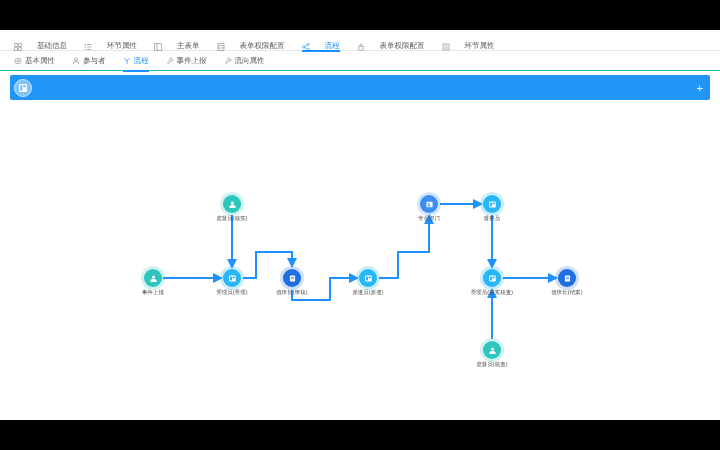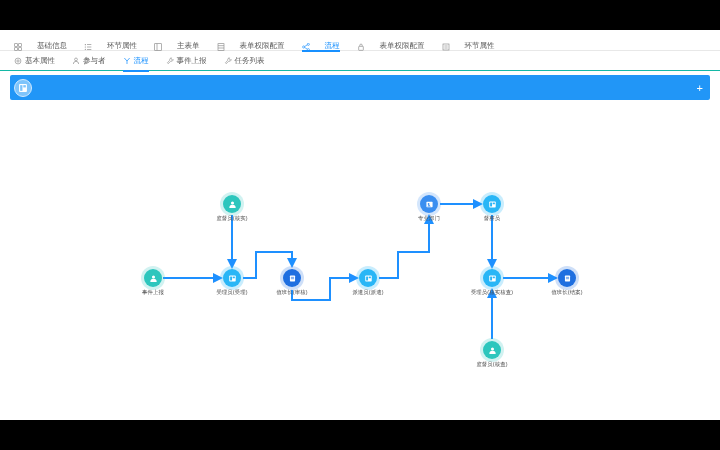--- a/index.html
+++ b/index.html
@@ -291,21 +291,21 @@
       </span>
       <span>事件上报</span>
     </div>
 
     <div class="tab-s">
       <span class="ic">
         <svg viewBox="0 0 12 12">
             <path d="M8.6 1.4 a2.6 2.6 0 0 0-3 3.4 L2 8.8 l1.2 1.2 L7.2 6.4 a2.6 2.6 0 0 0 3.4-3 L9 5 L7 3 Z" fill="none" stroke="#8c8c8c" stroke-width="0.9"></path>
           </svg>
       </span>
-      <span>任务列表</span>
+      <span>流向属性</span>
     </div>
   </div>
 
   <div class="toolbar">
     <div class="toolbar-left-icon">
       <svg viewBox="0 0 14 14" width="10" height="10">
         <rect x="1.5" y="1.5" width="11" height="11" rx="1.2" fill="#ffffff"></rect>
         <rect x="3" y="3" width="3.2" height="8" fill="#7ec4fb"></rect>
         <rect x="7.4" y="3" width="3.6" height="3.2" fill="#7ec4fb"></rect>
       </svg>

